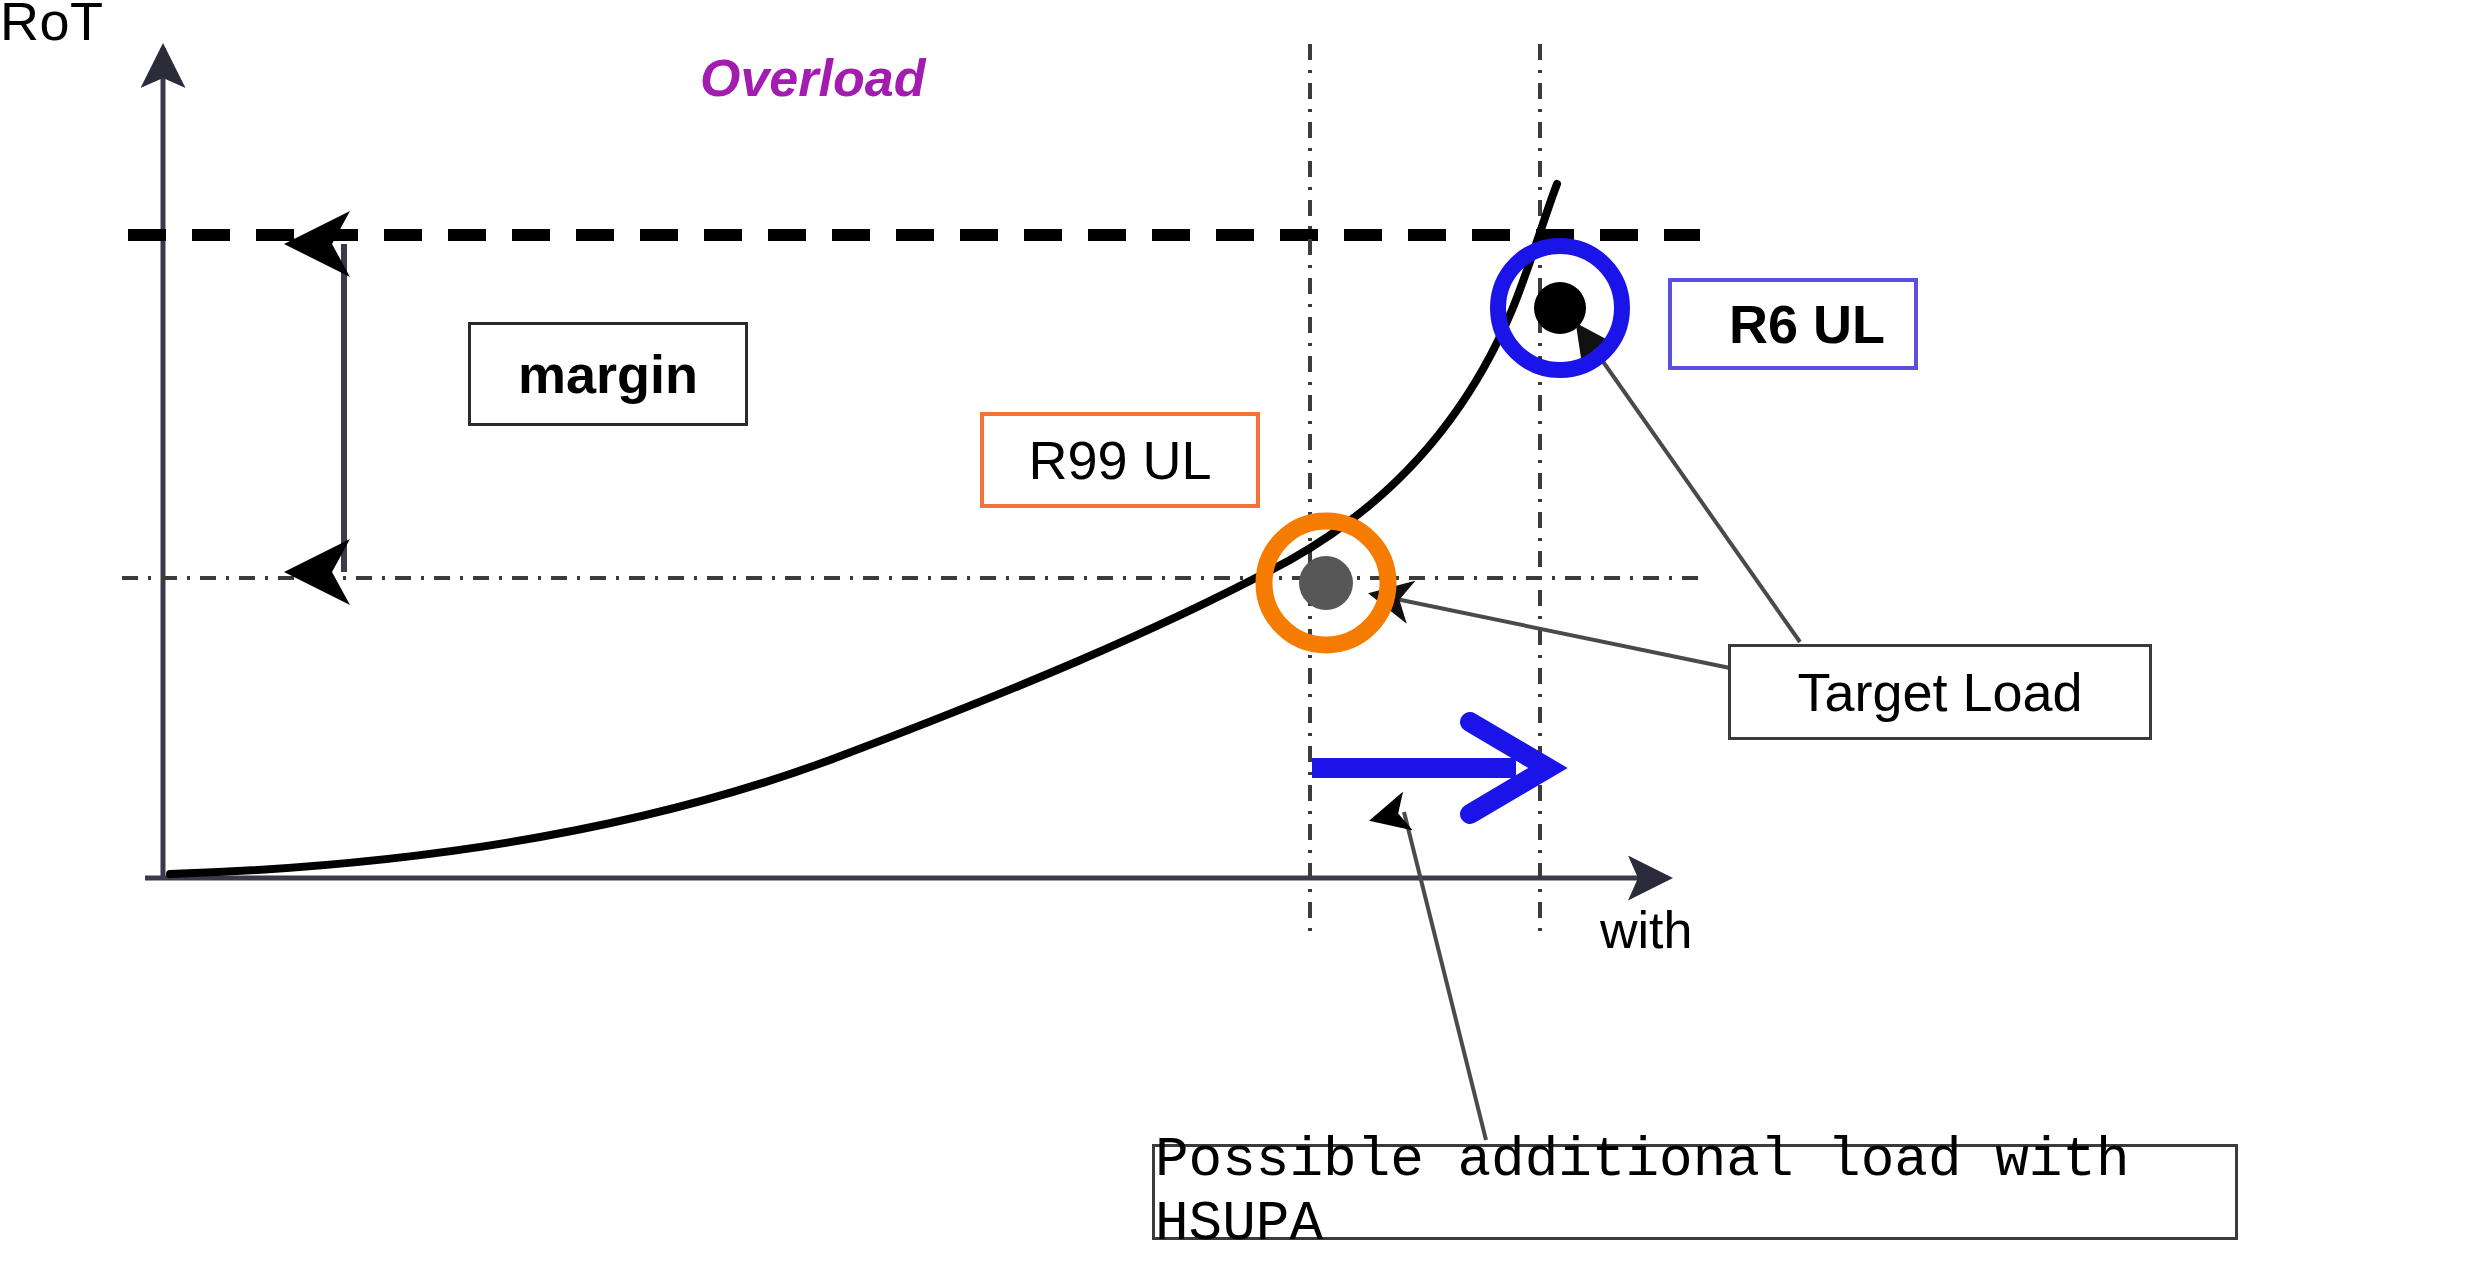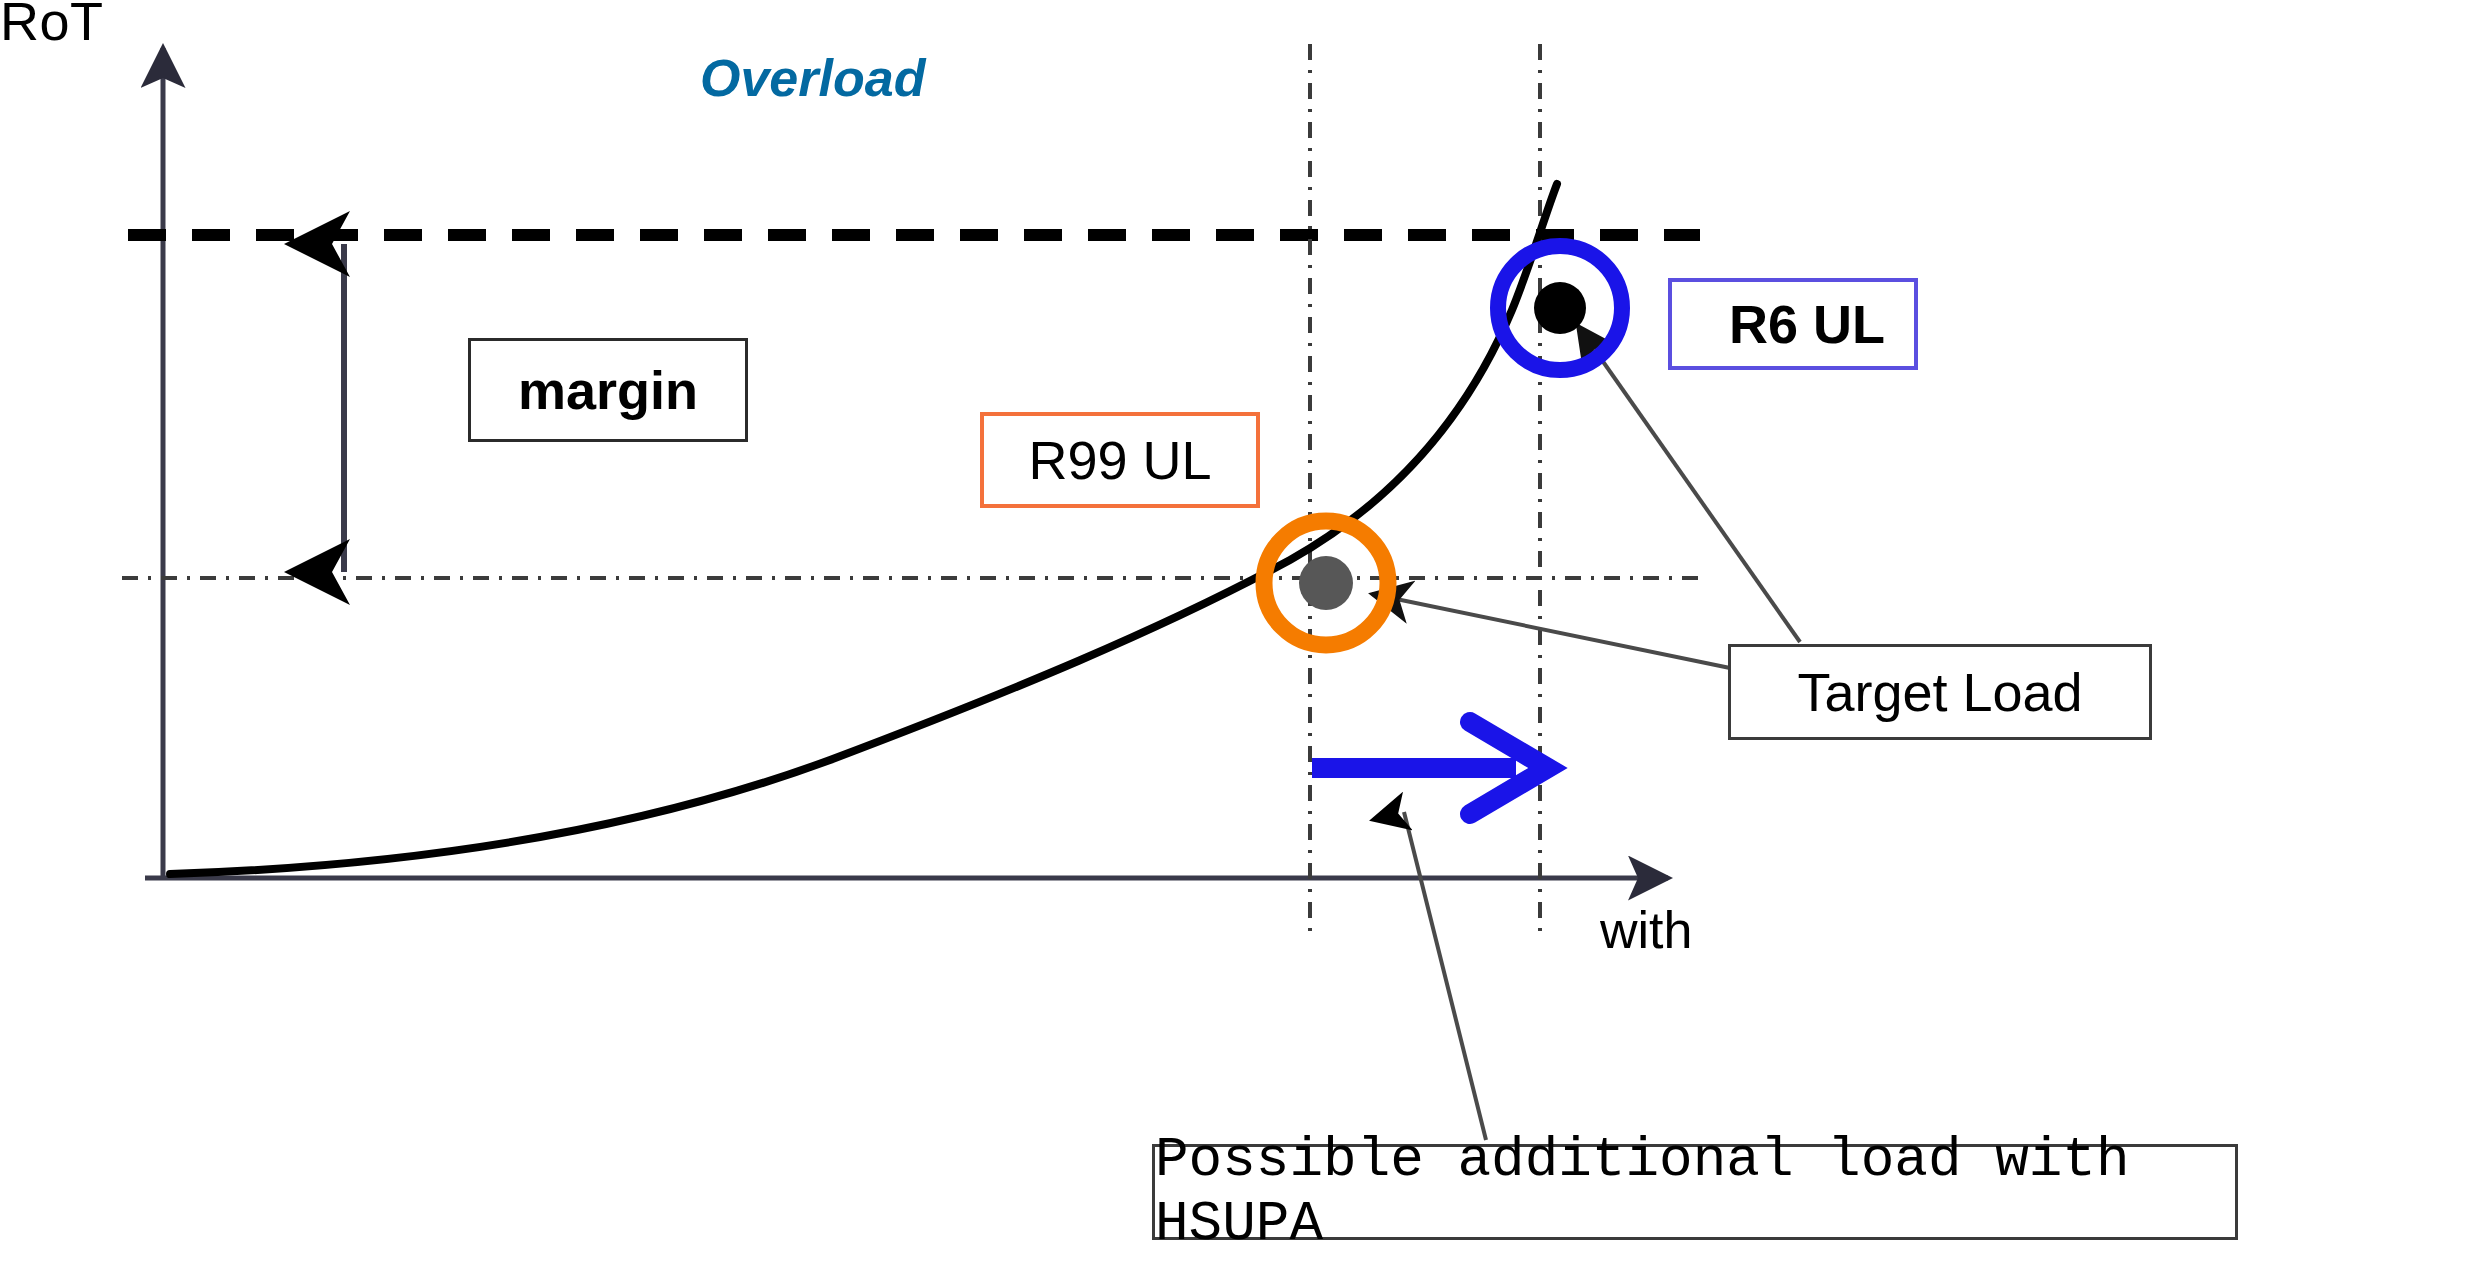--- a/index.html
+++ b/index.html
@@ -38,41 +38,40 @@
     left: 1600px;
     top: 900px;
     font-size: 52px;
   }
   #overload-label {
     left: 700px;
     top: 48px;
     font-size: 52px;
     font-weight: bold;
     font-style: italic;
-    color: #0369a1;
+    color: #a21caf;
   }
   
   .box {
     position: absolute;
     background: #ffffff;
     box-sizing: border-box;
     display: flex;
     align-items: center;
     justify-content: center;
     color: #000000;
   }
   #box-margin {
     left: 468px;
     top: 322px;
     width: 280px;
     height: 104px;
     border: 3px solid #2b2b2b;
     font-size: 54px;
     font-weight: bold;
-    margin-top: 16px;
   }
   #box-r99 {
     left: 980px;
     top: 412px;
     width: 280px;
     height: 96px;
     border: 4px solid #f4713b;
     font-size: 54px;
     font-weight: normal;
   }

